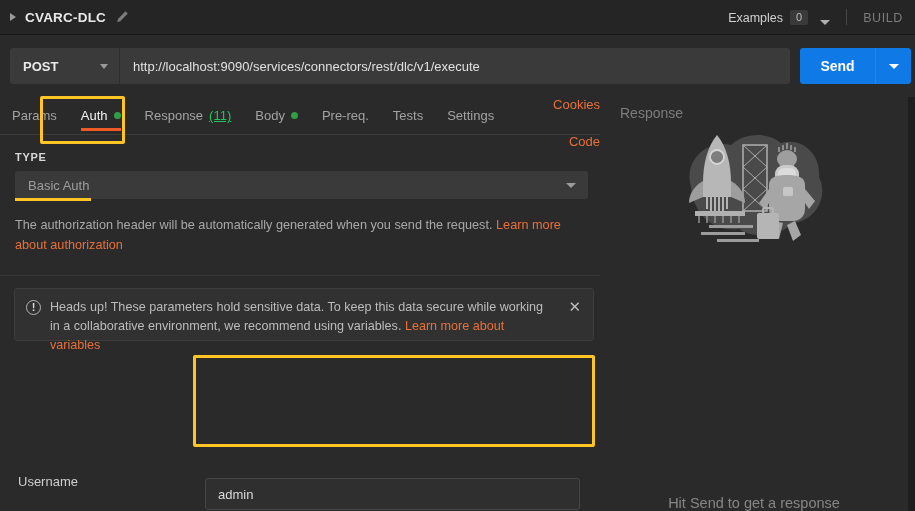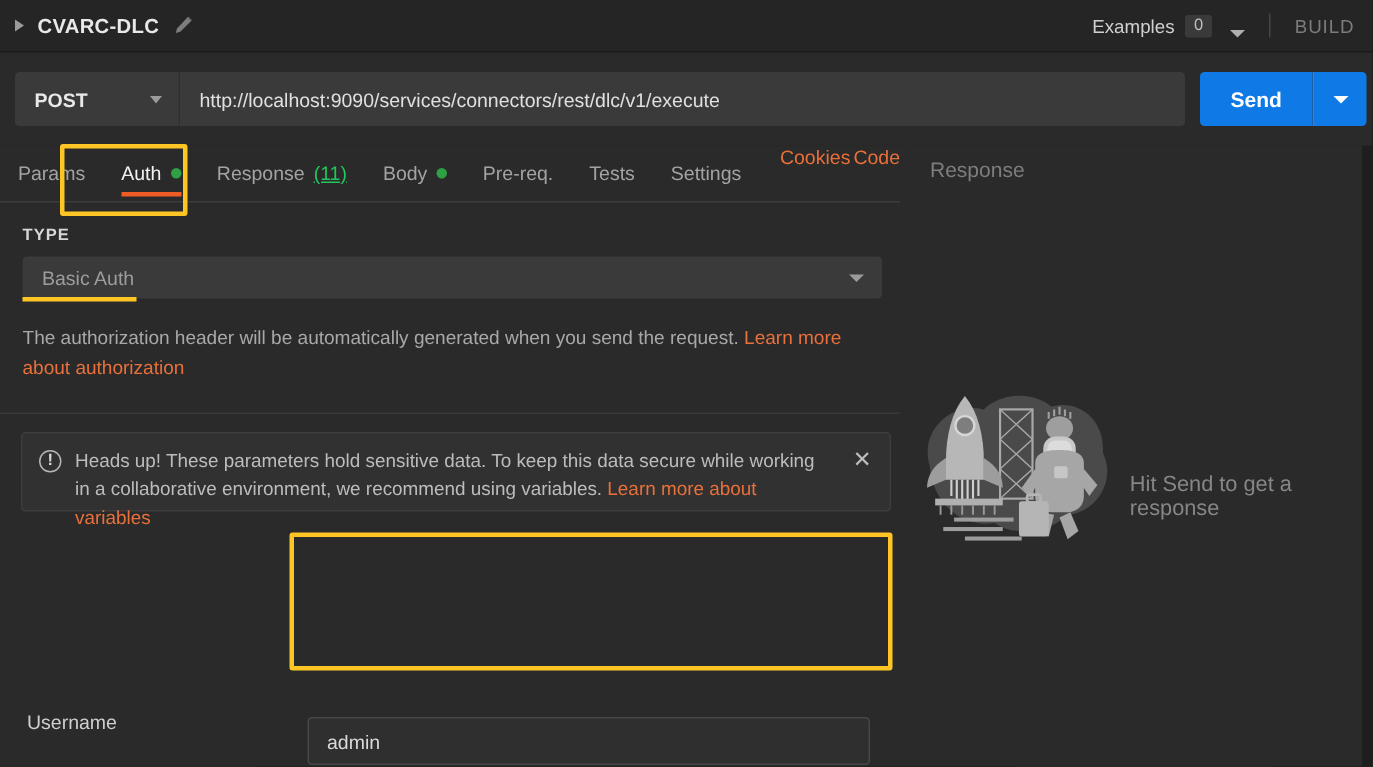--- a/index.html
+++ b/index.html
@@ -133,21 +133,21 @@
     content:""; position:absolute; left:12px; right:12px; bottom:4px;
     height:2.5px; background:#ef5b25;
   }
   .dot-green{
     width:7px;height:7px;border-radius:50%;background:#2ea043;
     display:inline-block;
   }
   .hdr-count{ color:#22c55e; font-size:13px;text-decoration:underline; }
   #tabs-right{
     position:absolute; right:6px; top:0; height:38px;
-    display:flex; align-items:flex-start; gap:2px;
+    display:flex; align-items:flex-end; gap:22px;flex-direction:column;
   }
   .link-orange{ color:#e8703a; font-size:13px; }
   #response-label{
     position:absolute; left:20px; top:8px;
     font-size:14px; color:#7d7d7d;
   }
 
   
   #auth-highlight{
     position:absolute; left:40px; top:96px; width:85px; height:48px;
@@ -229,21 +229,21 @@
   #inp-password{ top:408px; letter-spacing:1.4px; font-size:11px; color:#d4d4d4; }
   #cred-highlight{
     position:absolute; left:193px; top:355px; width:402px; height:92px;
     border:3px solid #ffc524; border-radius:2px;
     pointer-events:none; z-index:20;
   }
 
   
   #illus-wrap{
     position:absolute; left:0; top:0; width:308px; height:414px;
-    display:flex; flex-direction:row;
+    display:flex; flex-direction:column;
     align-items:center; justify-content:space-between;
     padding-top:28px;
   }
   #illus{ width:170px; height:140px; }
   #hit-send{
     margin-top:26px; font-size:14.5px; color:#868686;
   }
 </style>
 </head>
 <body>

